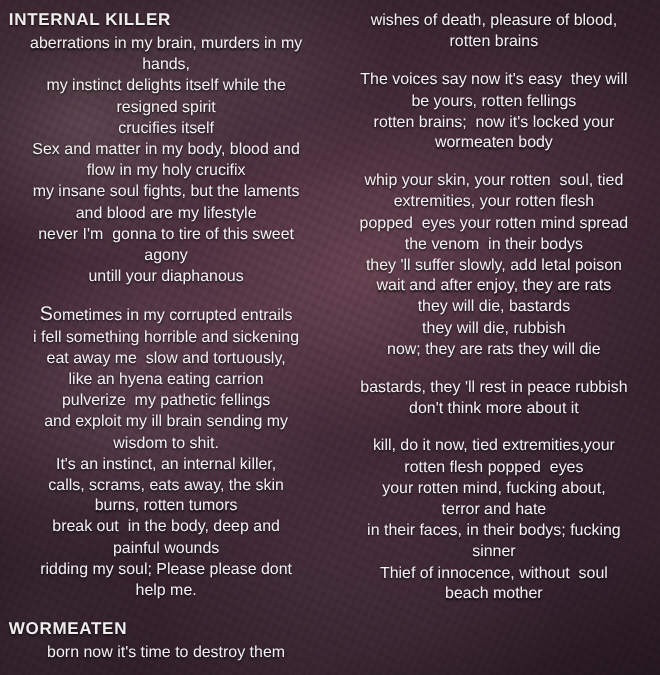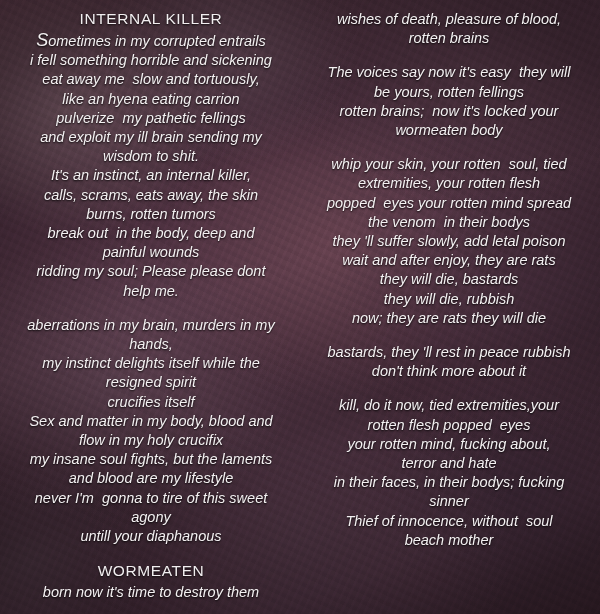--- a/index.html
+++ b/index.html
@@ -62,33 +62,31 @@
     padding: 10px 8px 0 8px;
   }
   .col {
     flex: 1 1 50%;
     box-sizing: border-box;
   }
   .col-left { padding-right: 6px; }
   .col-right { padding-left: 6px; }
 
   .song-title {
-    text-align: center;
     color: #f2eef0;
-    font-weight: normal;
+    font-weight: bold;
     font-size: 15.5px;
     letter-spacing: 0.6px;
     margin: 0 0 3px 0;
     text-shadow: 0 1px 2px rgba(0,0,0,0.85);
   }
   .song-title.spaced-top { margin-top: 16px; }
 
   .lyric-block {
     margin: 0 0 0 0;
-    font-style: italic;
   }
   .lyric-block + .lyric-block { margin-top: 15px; }
 
   .lyric-line {
     display: block;
     text-align: center;
     color: #f4f1f2;
     font-size: 14.5px;
     line-height: 19.2px;
     text-shadow: 0 1px 2px rgba(0,0,0,0.9);
@@ -103,49 +101,49 @@
 
 <div id="page">
   <div class="columns">
 
     <div class="col col-left">
 
       <div class="song-section">
         <div class="song-title">INTERNAL KILLER</div>
 
         <div class="lyric-block">
+          <span class="lyric-line">aberrations in my brain, murders in my</span>
+          <span class="lyric-line">hands,</span>
+          <span class="lyric-line">my instinct delights itself while the</span>
+          <span class="lyric-line">resigned spirit</span>
+          <span class="lyric-line">crucifies itself</span>
+          <span class="lyric-line">Sex and matter in my body, blood and</span>
+          <span class="lyric-line">flow in my holy crucifix</span>
+          <span class="lyric-line">my insane soul fights, but the laments</span>
+          <span class="lyric-line">and blood are my lifestyle</span>
+          <span class="lyric-line">never I'm  gonna to tire of this sweet</span>
+          <span class="lyric-line">agony</span>
+          <span class="lyric-line">untill your diaphanous</span>
+        </div>
+
+        <div class="lyric-block">
           <span class="lyric-line dropcap-line">Sometimes in my corrupted entrails</span>
           <span class="lyric-line">i fell something horrible and sickening</span>
           <span class="lyric-line">eat away me  slow and tortuously,</span>
           <span class="lyric-line">like an hyena eating carrion</span>
           <span class="lyric-line">pulverize  my pathetic fellings</span>
           <span class="lyric-line">and exploit my ill brain sending my</span>
           <span class="lyric-line">wisdom to shit.</span>
           <span class="lyric-line">It's an instinct, an internal killer,</span>
           <span class="lyric-line">calls, scrams, eats away, the skin</span>
           <span class="lyric-line">burns, rotten tumors</span>
           <span class="lyric-line">break out  in the body, deep and</span>
           <span class="lyric-line">painful wounds</span>
           <span class="lyric-line">ridding my soul; Please please dont</span>
           <span class="lyric-line">help me.</span>
-        </div>
-
-        <div class="lyric-block">
-          <span class="lyric-line">aberrations in my brain, murders in my</span>
-          <span class="lyric-line">hands,</span>
-          <span class="lyric-line">my instinct delights itself while the</span>
-          <span class="lyric-line">resigned spirit</span>
-          <span class="lyric-line">crucifies itself</span>
-          <span class="lyric-line">Sex and matter in my body, blood and</span>
-          <span class="lyric-line">flow in my holy crucifix</span>
-          <span class="lyric-line">my insane soul fights, but the laments</span>
-          <span class="lyric-line">and blood are my lifestyle</span>
-          <span class="lyric-line">never I'm  gonna to tire of this sweet</span>
-          <span class="lyric-line">agony</span>
-          <span class="lyric-line">untill your diaphanous</span>
         </div>
       </div>
 
       <div class="song-section">
         <div class="song-title spaced-top">WORMEATEN</div>
         <div class="lyric-block">
           <span class="lyric-line">born now it's time to destroy them</span>
         </div>
       </div>
 

